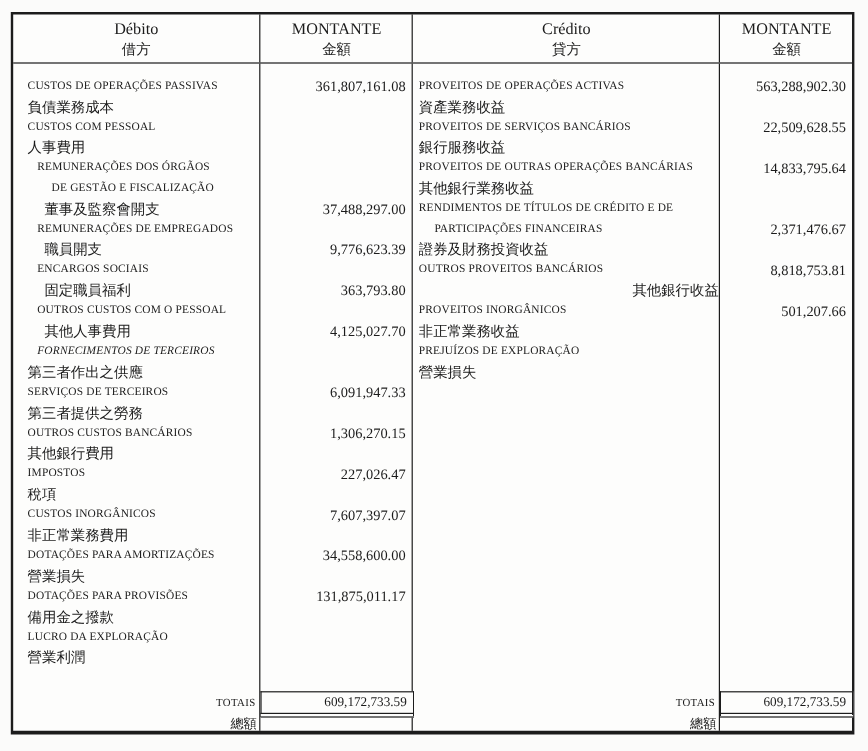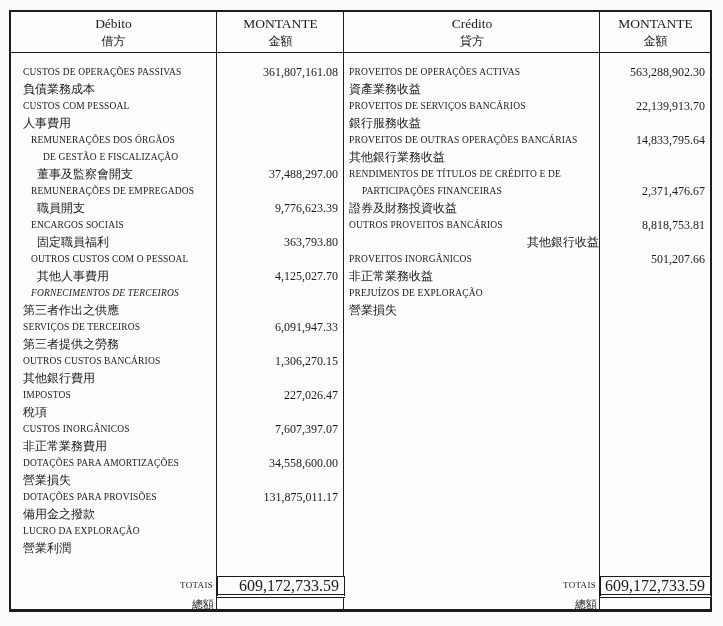--- a/index.html
+++ b/index.html
@@ -33,21 +33,21 @@
   .amt{font-size:12px;text-align:right;padding-right:5px;}
   
   .tot-label{
     position:absolute;top:523px;height:19px;line-height:19px;box-sizing:border-box;
     text-align:right;font-size:9px;letter-spacing:0.3px;padding-right:3px;
   }
   .tot-box{
     position:absolute;top:523px;height:17px;box-sizing:content-box;background:#fdfdfc;
     border:1px solid #1c1c1c;border-bottom:4px double #1c1c1c;
   }
-  .tot-val{font-size:16px;line-height:17px;text-align:right;padding-right:5px;white-space:nowrap;}
+  .tot-val{font-size:11px;line-height:17px;text-align:right;padding-right:5px;white-space:nowrap;}
   .tot-zh{
     position:absolute;top:546px;height:11px;line-height:11px;box-sizing:border-box;
     text-align:right;font-size:11px;padding-right:2px;
   }
   .lab-l{left:0;width:205px;}
   .lab-r{left:334px;width:254px;}
   .box-l{left:206px;width:126px;}
   .box-r{left:589px;width:109px;}
 </style>
 </head>
@@ -149,21 +149,21 @@
           <div class="line pt" style="padding-left: 4px;">OUTROS PROVEITOS BANCÁRIOS</div>
           <div class="line zh" style="padding-left: 18px; text-align: right;">其他銀行收益</div>
           <div class="line pt" style="padding-left: 4px;">PROVEITOS INORGÂNICOS</div>
           <div class="line zh" style="padding-left: 4px;">非正常業務收益</div>
           <div class="line pt" style="padding-left: 4px;">PREJUÍZOS DE EXPLORAÇÃO</div>
           <div class="line zh" style="padding-left: 4px;">營業損失</div>
         </div>
       <div class="col c4" id="credit-amt">
           <div class="line amt">563,288,902.30</div>
           <div class="line amt"></div>
-          <div class="line amt">22,139,913.70</div>
+          <div class="line amt">22,509,628.55</div>
           <div class="line amt"></div>
           <div class="line amt">14,833,795.64</div>
           <div class="line amt"></div>
           <div class="line amt"></div>
           <div class="line amt">2,371,476.67</div>
           <div class="line amt"></div>
           <div class="line amt">8,818,753.81</div>
           <div class="line amt"></div>
           <div class="line amt">501,207.66</div>
           <div class="line amt"></div>

